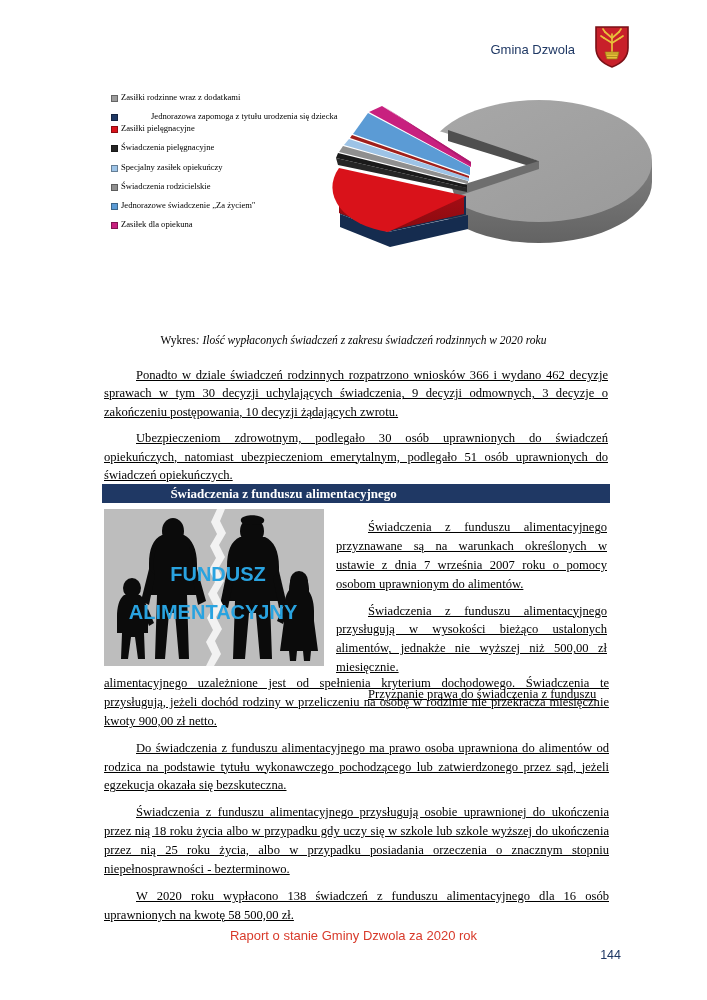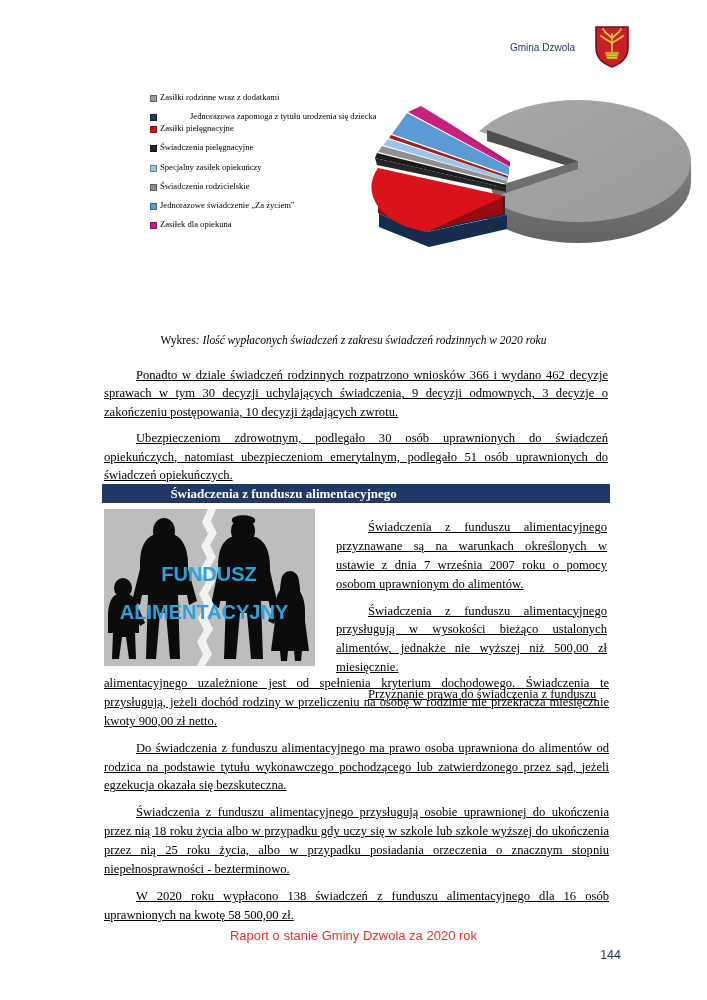--- a/index.html
+++ b/index.html
@@ -22,40 +22,39 @@
     top: 22px;
     left: 0;
     width: 707px;
     height: 52px;
   }
   .header-title {
     position: absolute;
     right: 132px;
     top: 20px;
     font-family: "Liberation Sans", sans-serif;
-    font-size: 10px;
+    font-size: 13px;
     color: #1f3864;
     white-space: nowrap;
   }
   .crest {
     position: absolute;
     right: 78px;
     top: 4px;
     width: 34px;
     height: 42px;
   }
 
   
   .chart-block {
     position: absolute;
     top: 88px;
     left: 0;
     width: 584px;
     height: 230px;
-    margin-left: 39px;
   }
   .legend {
     position: absolute;
     left: 111px;
     top: 4px;
     width: 250px;
   }
   .legend-item {
     display: flex;
     align-items: flex-start;
@@ -142,20 +141,21 @@
 
   
   .figure-img {
     position: absolute;
     left: 104px;
     top: 509px;
     width: 211px;
     height: 157px;
     background: #bdbdbd;
     overflow: hidden;
+    padding-left: 9px;
   }
   .figure-svg { display: block; }
 
   .wrap-col {
     position: absolute;
     left: 328px;
     top: 510px;
     width: 287px;
   }
   .wrap-col p.para { font-size: 12.6px; line-height: 1.5; }

